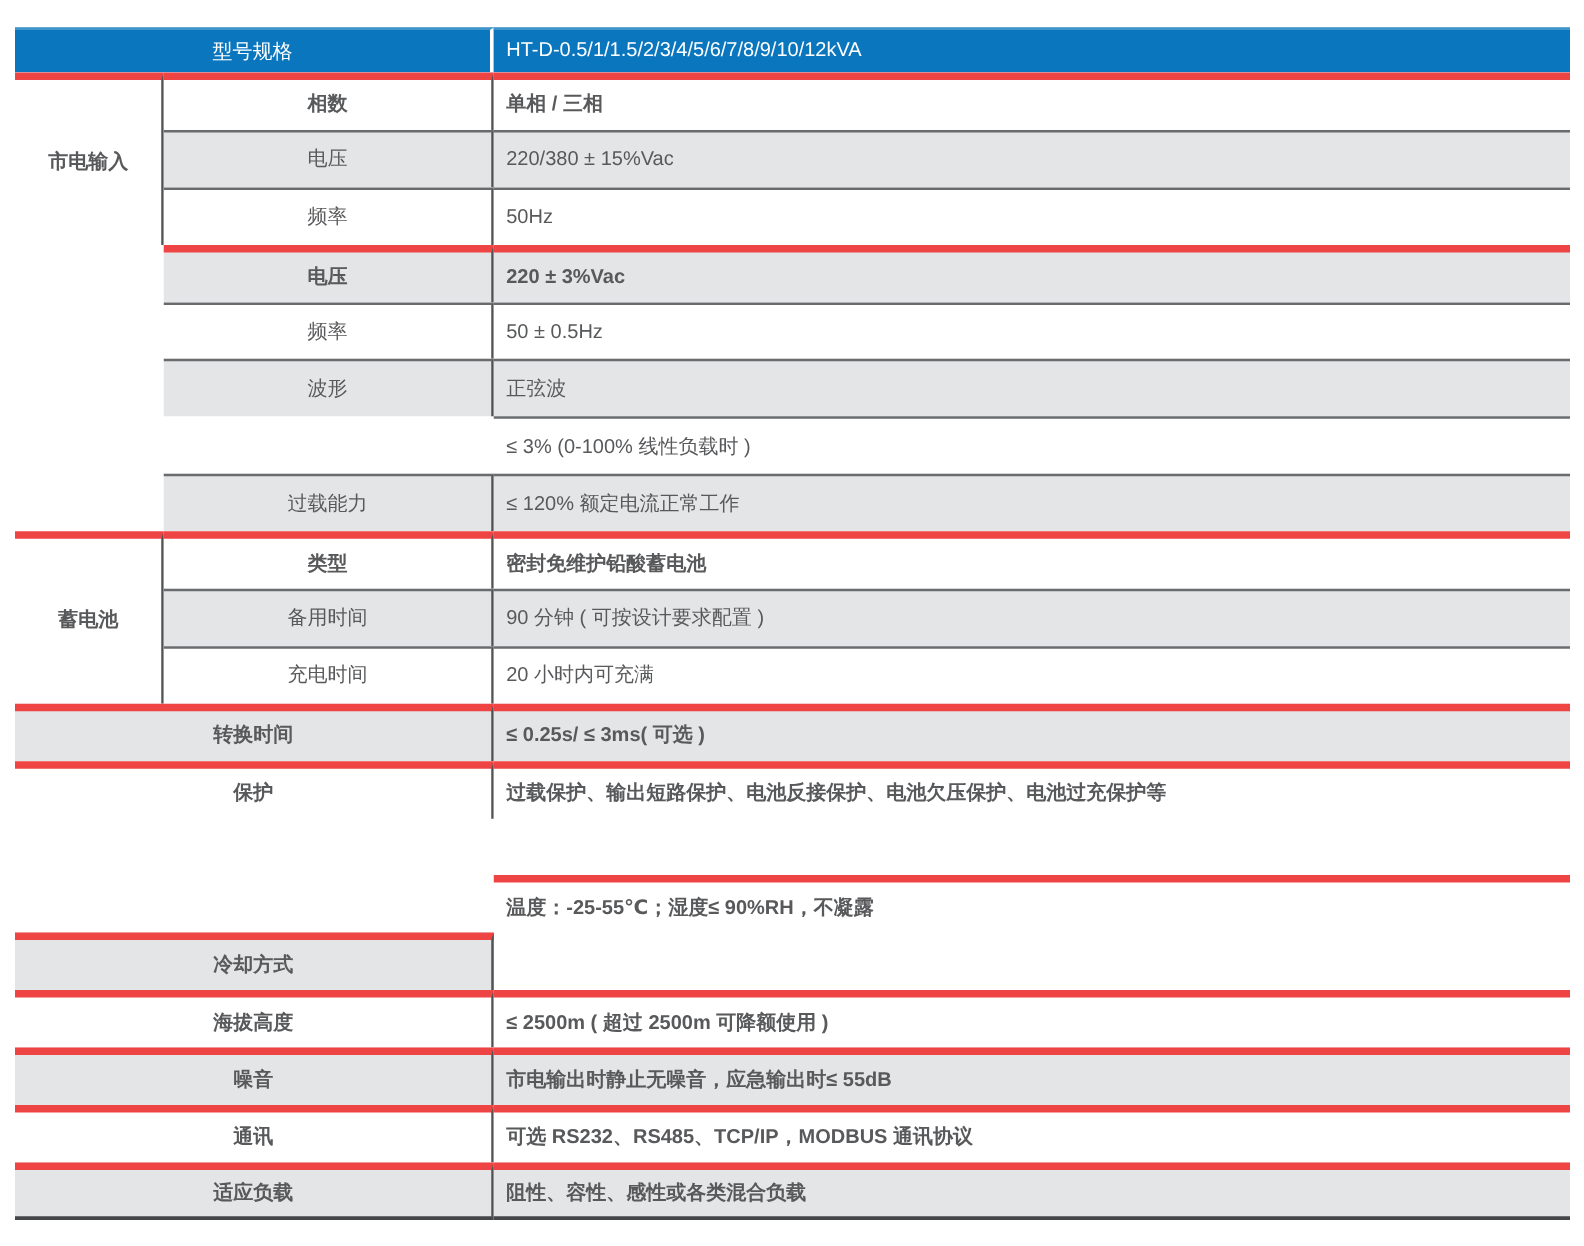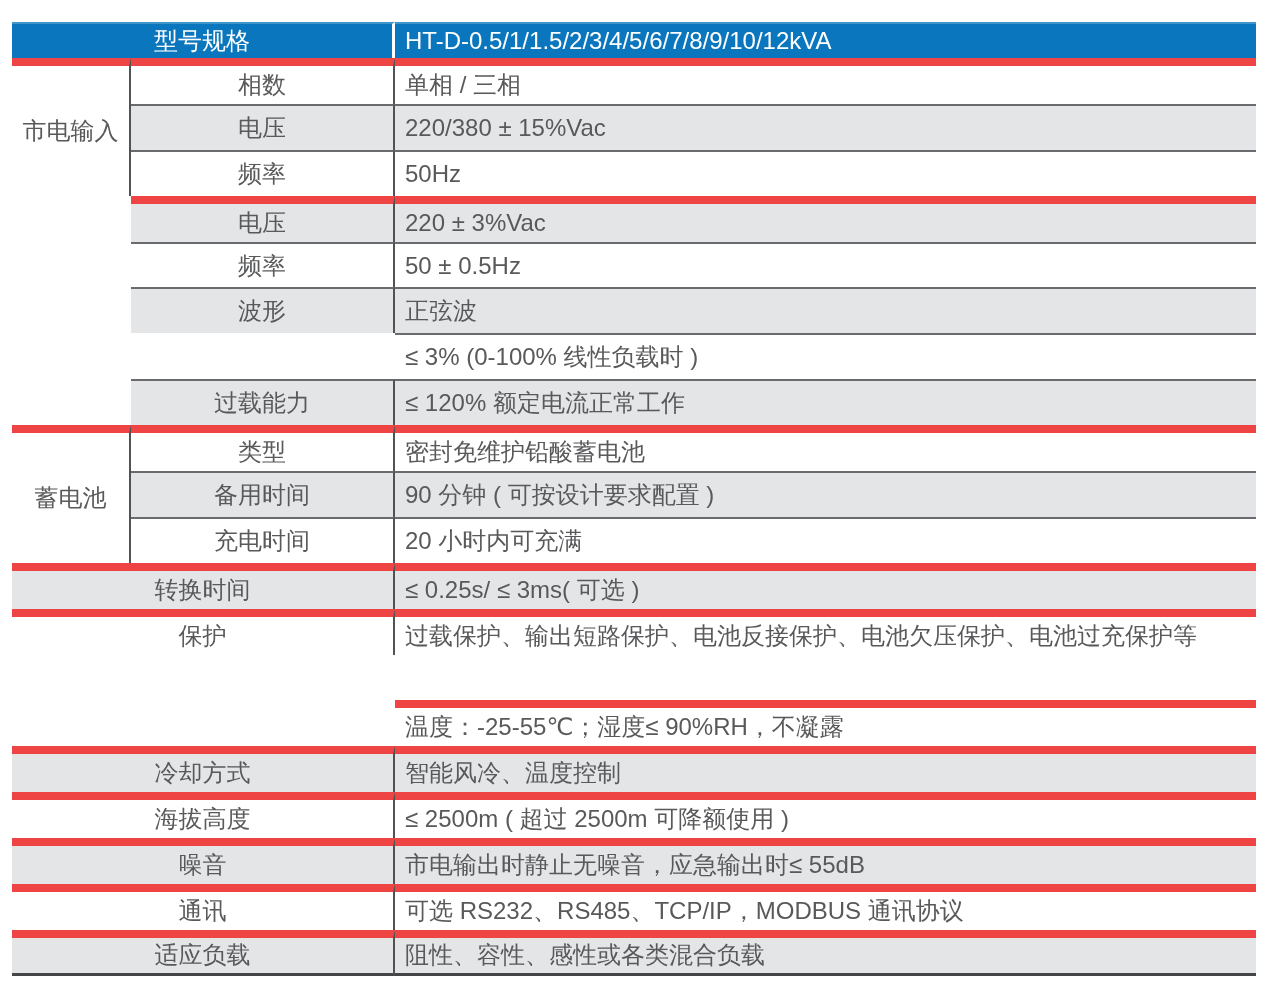--- a/index.html
+++ b/index.html
@@ -9,30 +9,30 @@
   }
   .spec-table{
     position:absolute;left:12px;top:22px;width:1244px;
     display:grid;
     grid-template-columns:119px 264px 1fr;
     grid-template-rows:36px repeat(20,45.9px);
   }
   .c{
     box-sizing:border-box;
     display:flex;align-items:center;
-    font-size:24px;color:#58595b;
+    font-size:16px;color:#58595b;
     white-space:nowrap;overflow:hidden;
   }
   .center{justify-content:center;}
   .val{padding-left:10px;}
   .white{background:#ffffff;}
   .gray{background:#e4e5e6;}
   .hd{background:#0a76be;color:#ffffff;border-top:2px solid #4095ca;}
   .hd-label{justify-content:center;border-right:3px solid #ffffff;}
-  .bt-thick{border-top:8px solid #ef4444;}
+  .bt-thick{border-top:6px solid #ef4444;font-weight:bold;}
   .bt-thin{border-top:2px solid #6a6b6e;}
   .br{border-right:2px solid #515254;}
   .bb{border-bottom:3px solid #454648;}
 </style>
 </head>
 <body>
 
 <div class="spec-table">
 
   <div class="c hd hd-label" style="grid-row:1;grid-column:1/3">型号规格</div>
@@ -78,21 +78,20 @@
   <div class="c center gray bt-thick br" style="grid-row:13;grid-column:1/3">转换时间</div>
   <div class="c val gray bt-thick" style="grid-row:13;grid-column:3">≤ 0.25s/ ≤ 3ms( 可选 )</div>
 
   <div class="c center white bt-thick br" style="grid-row:14;grid-column:1/3">保护</div>
   <div class="c val white bt-thick" style="grid-row:14;grid-column:3">过载保护、输出短路保护、电池反接保护、电池欠压保护、电池过充保护等</div>
 
 
   <div class="c val white bt-thick" style="grid-row:16;grid-column:3">温度：-25-55℃；湿度≤ 90%RH，不凝露</div>
 
   <div class="c center gray bt-thick br" style="grid-row:17;grid-column:1/3">冷却方式</div>
-  <div class="c val gray bt-thick" style="grid-row:17;grid-column:3">智能风冷、温度控制</div>
 
   <div class="c center white bt-thick br" style="grid-row:18;grid-column:1/3">海拔高度</div>
   <div class="c val white bt-thick" style="grid-row:18;grid-column:3">≤ 2500m ( 超过 2500m 可降额使用 )</div>
 
   <div class="c center gray bt-thick br" style="grid-row:19;grid-column:1/3">噪音</div>
   <div class="c val gray bt-thick" style="grid-row:19;grid-column:3">市电输出时静止无噪音，应急输出时≤ 55dB</div>
 
   <div class="c center white bt-thick br" style="grid-row:20;grid-column:1/3">通讯</div>
   <div class="c val white bt-thick" style="grid-row:20;grid-column:3">可选 RS232、RS485、TCP/IP，MODBUS 通讯协议</div>
 

